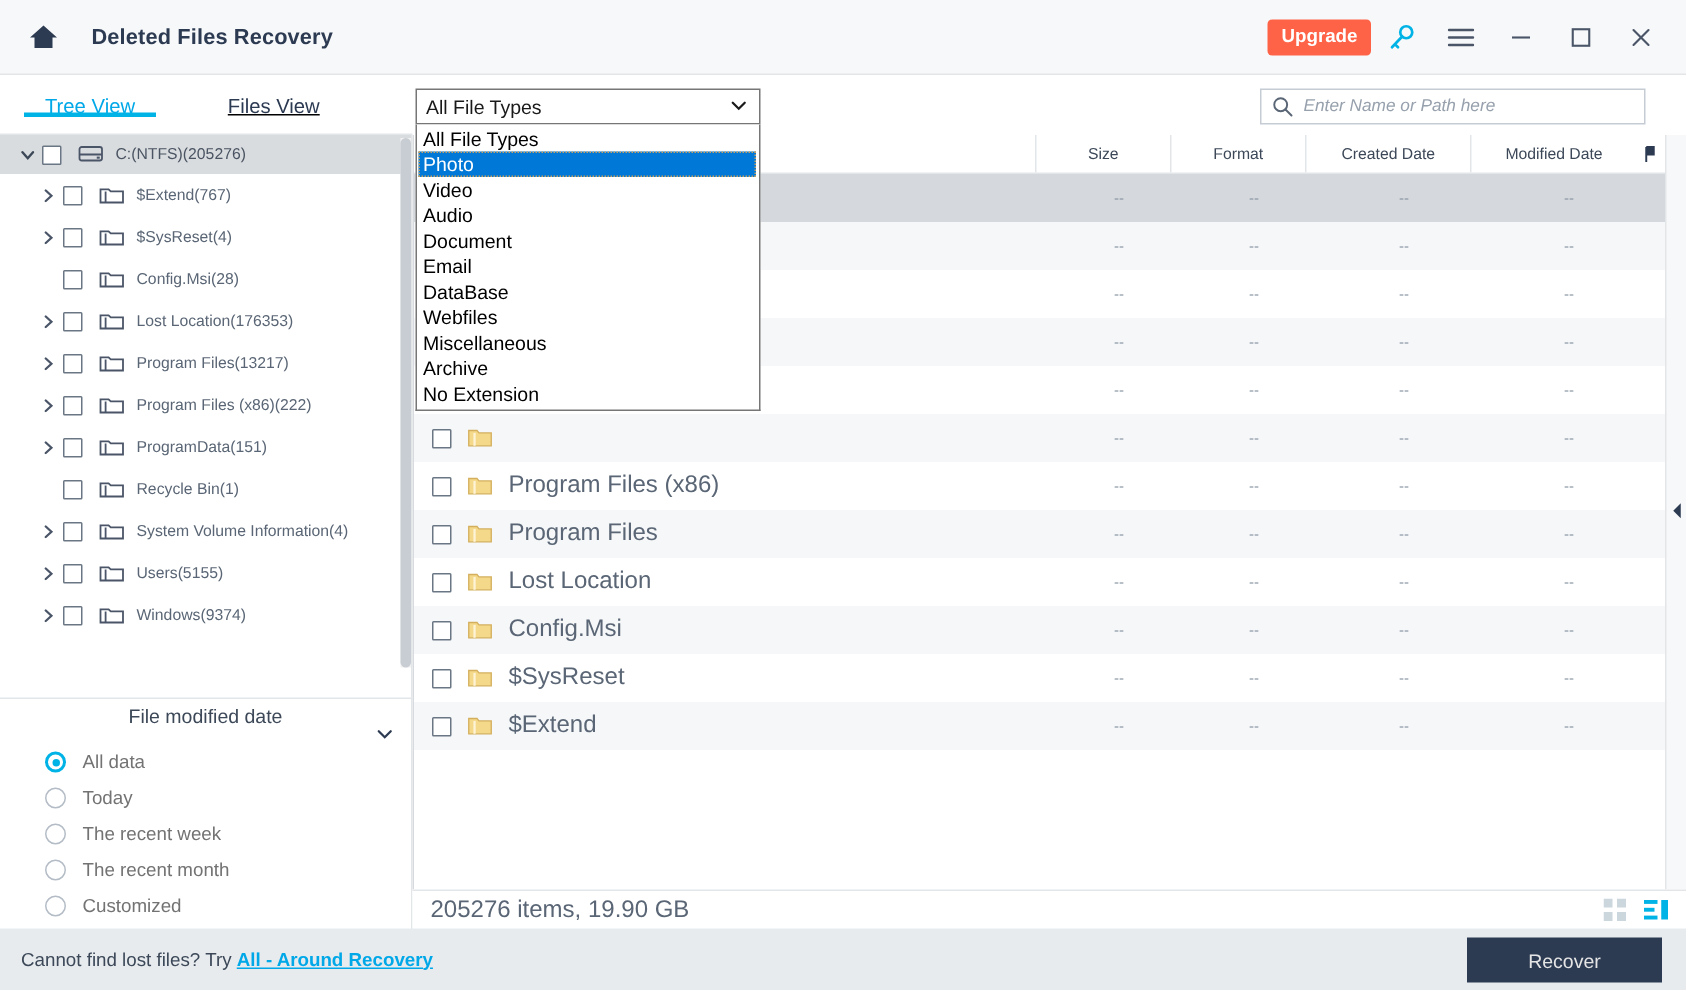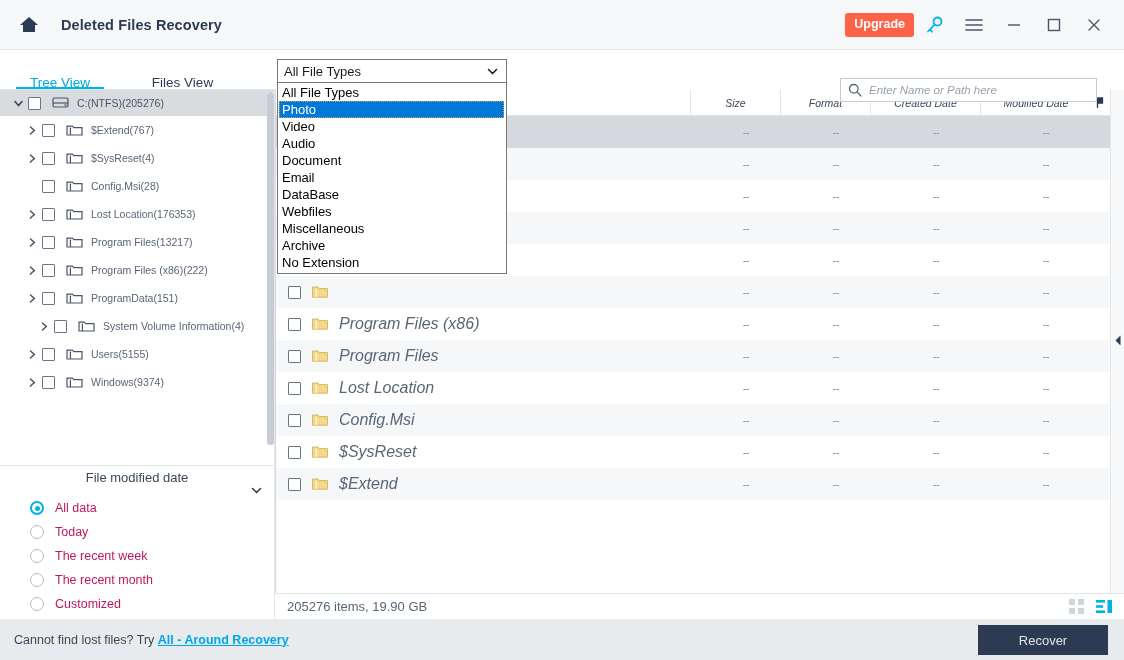--- a/index.html
+++ b/index.html
@@ -29,21 +29,21 @@
     font-family:"Liberation Sans", sans-serif; line-height:1.2;
   }
   .tb-icon {
     width:40px; height:40px; display:flex; align-items:center; justify-content:center;
     cursor:pointer; color:#4a5568;
   }
 
   
   .tabbar {
     position:absolute; left:0; top:50px; width:275px; height:40px;
-    background:#fff; display:flex; align-items:flex-end;
+    background:#fff; display:flex; align-items:center;text-decoration:underline;
   }
   .tab {
     display:flex; align-items:center; justify-content:center;
     font-size:13.5px; color:#2c3a52; cursor:pointer; position:relative;
   }
   .tab.t1 { width:120px; }
   .tab.t2 { width:125px; }
   .tab.active { color:#00a8e8; font-weight:normal; }
   .tab.active::after {
     content:""; position:absolute; left:16px; right:16px; bottom:0;
@@ -72,21 +72,21 @@
     height:17px; line-height:17px; font-size:13px; color:#000;
     padding-left:3px; cursor:pointer; white-space:nowrap;
   }
   .dd-item.selected {
     background:#0078d7; color:#fff; outline:1px dotted #c8a060; outline-offset:-1px;
     margin-right:2px;
   }
 
   .searchbox {
     position:absolute; left:840px; top:59px; width:257px; height:24px;
-    border:1px solid #c5ccd3; background:#fff; display:flex; align-items:center;margin-top:19px;
+    border:1px solid #c5ccd3; background:#fff; display:flex; align-items:center;
   }
   .searchbox .s-icon { margin-left:7px; display:flex; }
   .searchbox input {
     border:none; outline:none; flex:1; margin-left:7px; font-size:11.5px;
     font-style:italic; color:#8e99a6; font-family:"Liberation Sans", sans-serif;
     background:transparent;
   }
   .searchbox input::placeholder { color:#97a1ad; font-style:italic; }
 
   
@@ -127,26 +127,26 @@
   .radio-row { display:flex; align-items:center; height:24px; padding-left:30px; cursor:pointer; }
   .radio {
     width:14px; height:14px; border-radius:50%; border:1.5px solid #b4bcc6;
     background:#fff; margin-right:11px; flex:none; position:relative;
   }
   .radio.on { border:2px solid #00b3e6; }
   .radio.on::after {
     content:""; position:absolute; left:2.5px; top:2.5px; width:5px; height:5px;
     border-radius:50%; background:#00b3e6;
   }
-  .radio-label { font-size:12.5px; color:#be185d; }
+  .radio-label { font-size:12.5px; color:#737373; }
 
   
   .listpanel {
     position:absolute; left:275px; top:90px; width:835px; height:503px;
-    background:#fff; border-left:1px solid #d7dbdf;font-style:italic;
+    background:#fff; border-left:1px solid #d7dbdf;
   }
   .list-head {
     display:flex; height:26px; border-bottom:1px solid #e3e6e8; background:#fff;
   }
   .hcell {
     display:flex; align-items:center; justify-content:center;
     font-size:10.5px; color:#3c4858; border-right:1px solid #e3e6e8;
   }
   .hcell.name { flex:none; width:415px; border-right:1px solid #e3e6e8; }
   .hcell.size { width:90px; }
@@ -180,21 +180,21 @@
     display:flex; align-items:center; justify-content:center;
     color:#2c3a52; font-size:9px; cursor:pointer;
   }
 
   
   .statusbar {
     position:absolute; left:275px; top:593px; width:849px; height:26px;
     background:#fff; border-top:1px solid #e3e6e8;
     display:flex; align-items:center;
   }
-  .status-text { font-size:13px; color:#5a6675; margin-left:12px; }
+  .status-text { font-size:16px; color:#5a6675; margin-left:12px; }
   .view-toggles { margin-left:auto; display:flex; align-items:center; gap:12px; padding-right:12px; }
   .vt { cursor:pointer; display:flex; }
 
   
   .footer {
     position:absolute; left:0; top:619px; width:1124px; height:41px;
     background:#e7ebee; display:flex; align-items:center;
   }
   .footer-text { margin-left:14px; font-size:12.5px; color:#3c4858; }
   .footer-link {
@@ -384,21 +384,36 @@
           </div>
           <div class="tw-check"></div>
           <div class="tw-ico">
             <svg width="17" height="14" viewBox="0 0 17 14">
               <path d="M1 3.2 L1 12 L16 12 L16 4.6 L7.8 4.6 L6.4 3.2 Z" fill="none" stroke="#4a5568" stroke-width="1.2"></path>
               <line x1="4.4" y1="4.6" x2="4.4" y2="12" stroke="#4a5568" stroke-width="1.2"></line>
             </svg>
           </div>
           <div class="tw-label">ProgramData(151)</div>
         </div>
-        <div class="tree-row" style="padding-left: 22px; margin-left: 12px;">
+        <div class="tree-row" style="padding-left: 22px;">
+          <div class="tw-arrow blank">
+            <svg width="7" height="9" viewBox="0 0 7 9">
+              <path d="M1.5 1 L5.3 4.5 L1.5 8" fill="none" stroke="#4a5568" stroke-width="1.5" stroke-linecap="round"></path>
+            </svg>
+          </div>
+          <div class="tw-check"></div>
+          <div class="tw-ico">
+            <svg width="17" height="14" viewBox="0 0 17 14">
+              <path d="M1 3.2 L1 12 L16 12 L16 4.6 L7.8 4.6 L6.4 3.2 Z" fill="none" stroke="#4a5568" stroke-width="1.2"></path>
+              <line x1="4.4" y1="4.6" x2="4.4" y2="12" stroke="#4a5568" stroke-width="1.2"></line>
+            </svg>
+          </div>
+          <div class="tw-label">Recycle Bin(1)</div>
+        </div>
+        <div class="tree-row" style="padding-left: 22px;">
           <div class="tw-arrow">
             <svg width="7" height="9" viewBox="0 0 7 9">
               <path d="M1.5 1 L5.3 4.5 L1.5 8" fill="none" stroke="#4a5568" stroke-width="1.5" stroke-linecap="round"></path>
             </svg>
           </div>
           <div class="tw-check"></div>
           <div class="tw-ico">
             <svg width="17" height="14" viewBox="0 0 17 14">
               <path d="M1 3.2 L1 12 L16 12 L16 4.6 L7.8 4.6 L6.4 3.2 Z" fill="none" stroke="#4a5568" stroke-width="1.2"></path>
               <line x1="4.4" y1="4.6" x2="4.4" y2="12" stroke="#4a5568" stroke-width="1.2"></line>

